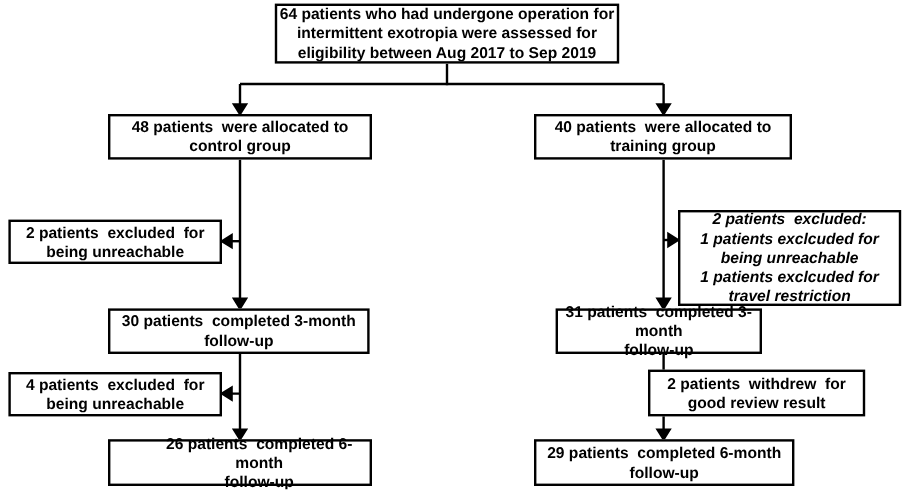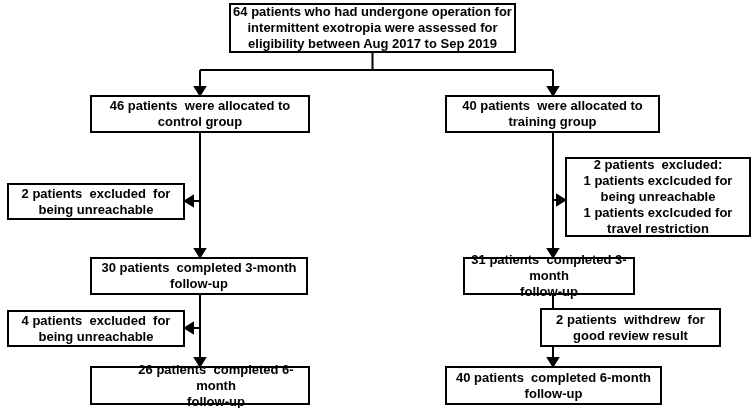--- a/index.html
+++ b/index.html
@@ -39,21 +39,21 @@
   .box-text {
     white-space: pre-wrap;
     display: block;
     width: 100%;
   }
   
   .b-assessed            { left: 229px; top: 3px;   width: 287px; height: 50px; }
   .b-control-allocated   { left: 90px;  top: 95px;  width: 220px; height: 38px; }
   .b-training-allocated  { left: 445px; top: 95px;  width: 215px; height: 38px; }
   .b-control-excl-3m     { left: 7px;   top: 183px; width: 178px; height: 37px; }
-  .b-training-excl-3m    { left: 565px; top: 157px; width: 186px; height: 80px; }
+  .b-training-excl-3m    { left: 565px; top: 175px; width: 186px; height: 80px; font-style: italic; }
   .b-control-3m          { left: 90px;  top: 257px; width: 218px; height: 38px; }
   .b-training-3m         { left: 445px; top: 257px; width: 172px; height: 38px; margin-left: 18px; }
   .b-control-excl-6m     { left: 7px;   top: 310px; width: 178px; height: 37px; }
   .b-training-withdrew   { left: 540px; top: 308px; width: 181px; height: 39px; }
   .b-control-6m          { left: 90px;  top: 366px; width: 220px; height: 39px; padding-left: 32px; }
   .b-training-6m         { left: 445px; top: 366px; width: 217px; height: 39px; }
 </style>
 </head>
 <body>
 
@@ -96,21 +96,21 @@
     <polygon points="561,322 561,332 570,327"></polygon>
   </svg>
 
   <div class="box b-assessed">
     <span class="box-text">64 patients who had undergone operation for
 intermittent exotropia were assessed for
 eligibility between Aug 2017 to Sep 2019</span>
   </div>
 
   <div class="box b-control-allocated">
-    <span class="box-text">46 patients  were allocated to
+    <span class="box-text">48 patients  were allocated to
 control group</span>
   </div>
 
   <div class="box b-training-allocated">
     <span class="box-text">40 patients  were allocated to
 training group</span>
   </div>
 
   <div class="box b-control-excl-3m">
     <span class="box-text">2 patients  excluded  for
@@ -144,17 +144,17 @@
     <span class="box-text">2 patients  withdrew  for
 good review result</span>
   </div>
 
   <div class="box b-control-6m">
     <span class="box-text">26 patients  completed 6-month
 follow-up</span>
   </div>
 
   <div class="box b-training-6m">
-    <span class="box-text">40 patients  completed 6-month
+    <span class="box-text">29 patients  completed 6-month
 follow-up</span>
   </div>
 
 </div>
 
 </body></html>

